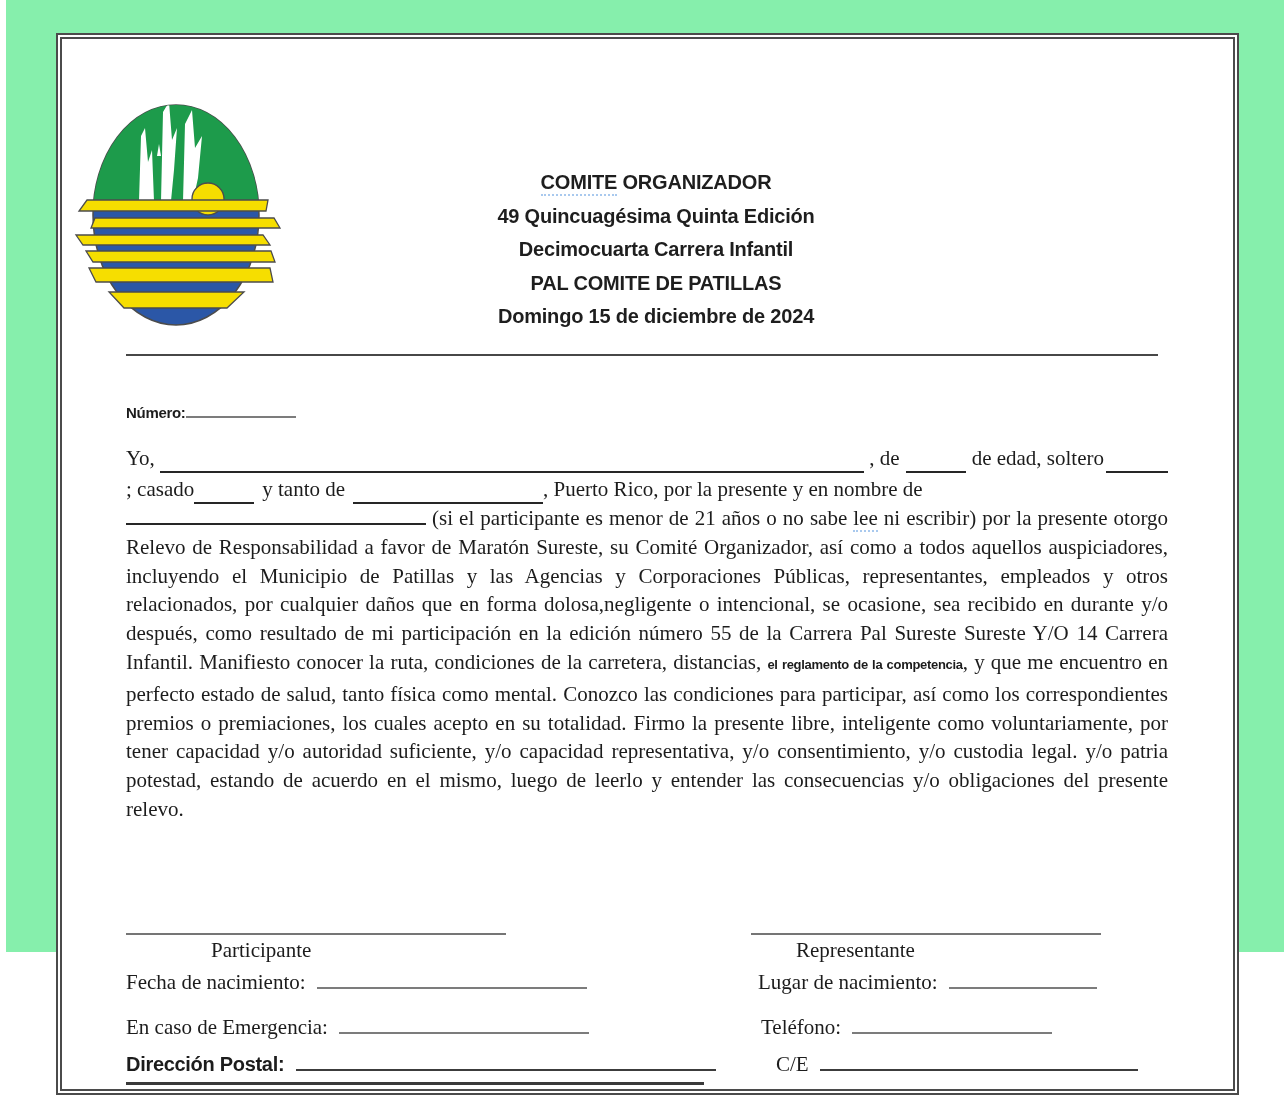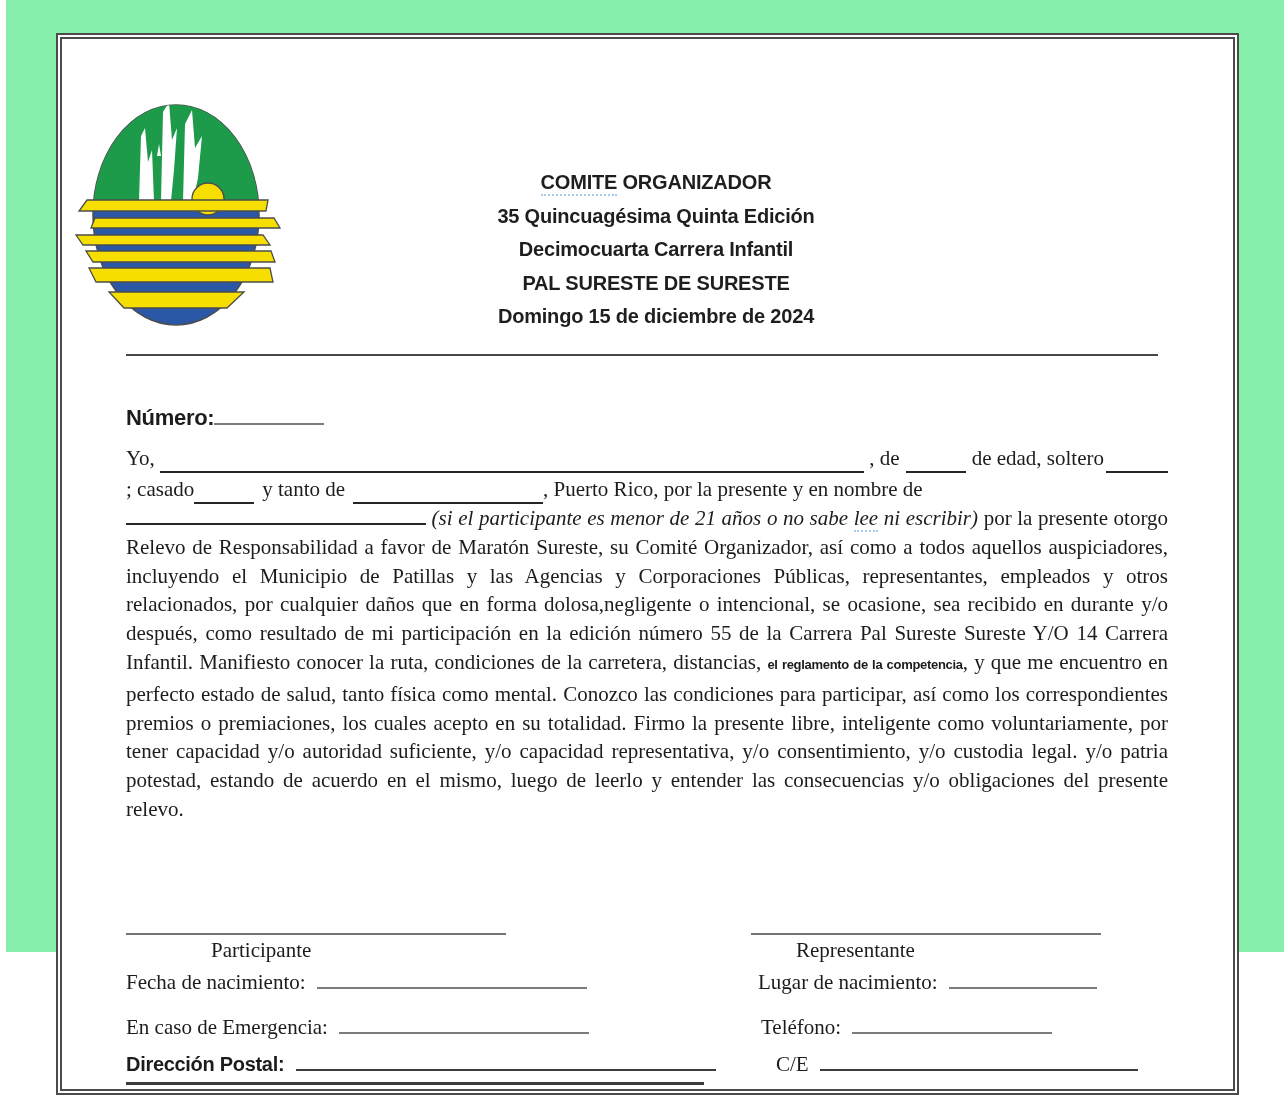--- a/index.html
+++ b/index.html
@@ -12,30 +12,30 @@
   
   .hdr{left:340px;top:166px;width:620px;text-align:center;
        font-family:"Liberation Sans","DejaVu Sans",sans-serif;
        font-weight:700;font-size:20px;line-height:33.5px;color:#1e1e1e;letter-spacing:-0.2px;}
   .sp-underline{border-bottom:2px dotted #a9c9ee;padding-bottom:1px;}
 
   .rule{left:120px;top:354px;width:1032px;height:0;border-top:2px solid #474747;}
 
   
   .numero{left:120px;top:401px;font-family:"Liberation Sans","DejaVu Sans",sans-serif;
-          font-weight:700;font-size:22px;letter-spacing:-0.3px;}
+          font-weight:700;font-size:15px;letter-spacing:-0.3px;}
 
   
   .serif21{font-size:21px;line-height:28.8px;}
   .fline{left:120px;width:1042px;display:flex;align-items:flex-end;white-space:nowrap;}
   .fline span{display:inline-block;}
   .para{left:120px;top:502px;width:1042px;text-align:justify;}
   .bsans{font-family:"Liberation Sans","DejaVu Sans",sans-serif;font-weight:700;
          font-size:13px;letter-spacing:-0.3px;}
-  .ital{font-style:italic;}
+  .ital{}
   .spell{border-bottom:2px dotted #a9c9ee;}
 
   
   .bl{display:inline-block;border-bottom:2px solid #262626;height:1em;vertical-align:baseline;}
   .bl.gray{border-bottom-color:#7c7c7c;}
   .bl.dark{border-bottom-color:#3c3c3c;}
   .grow{flex:1 1 auto;margin:0 5px;border-bottom:2px solid #262626;height:1em;}
 
   
   .sigline{height:0;border-top:2px solid #757575;}
@@ -72,23 +72,23 @@
       <polygon points="24,122 203,122 209,132 20,132" fill="#f6de00"></polygon>
       <polygon points="5,139 192,139 199,149 12,149" fill="#f6de00"></polygon>
       <polygon points="15,155 200,155 204,166 22,166" fill="#f6de00"></polygon>
       <polygon points="18,172 199,172 202,186 25,186" fill="#f6de00"></polygon>
       <polygon points="38,196 173,196 156,212 53,212" fill="#f6de00"></polygon>
     </g>
   </svg>
 
   <div class="abs hdr">
     <div><span class="sp-underline">COMITE</span><span> ORGANIZADOR</span></div>
-    <div>35 Quincuagésima Quinta Edición</div>
+    <div>49 Quincuagésima Quinta Edición</div>
     <div>Decimocuarta Carrera Infantil</div>
-    <div>PAL SURESTE DE SURESTE</div>
+    <div>PAL COMITE DE PATILLAS</div>
     <div>Domingo 15 de diciembre de 2024</div>
   </div>
 
   <div class="abs rule"></div>
 
   <div class="abs numero"><span>Número:</span><span class="bl gray" style="width:110px;"></span></div>
 
   <div class="abs fline serif21" style="top:444px;">
     <span>Yo,</span>
     <span class="grow"></span>

